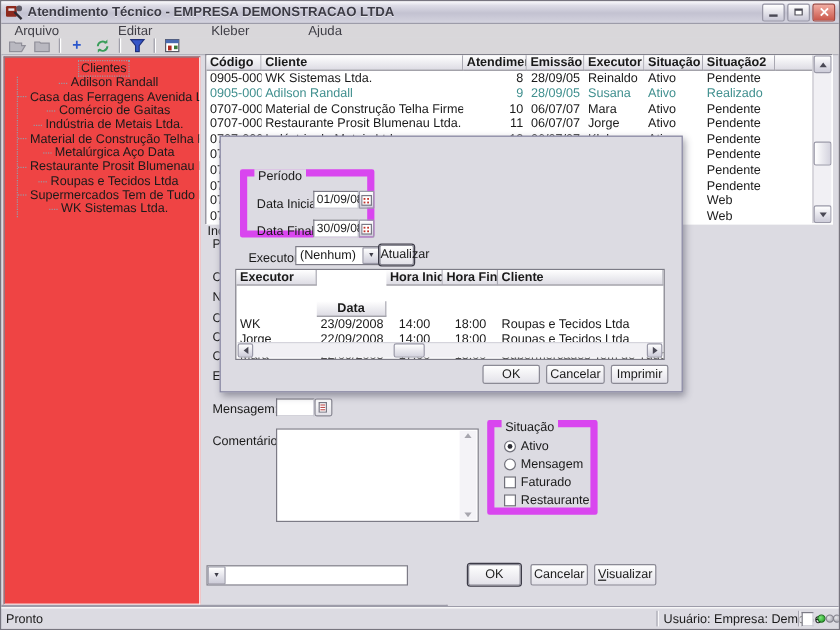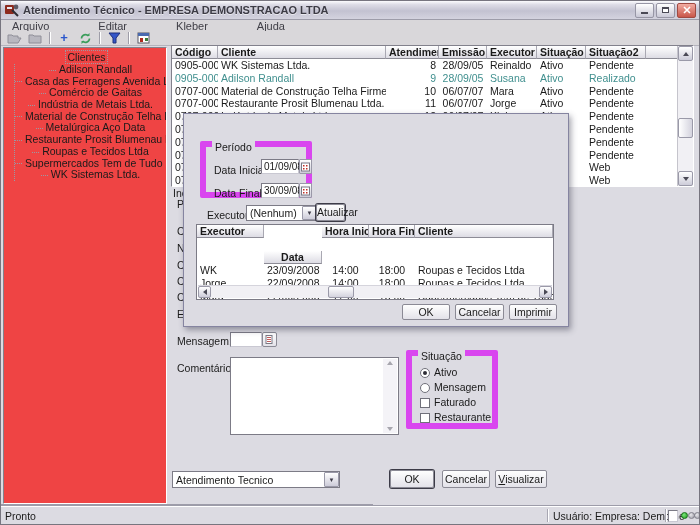--- a/index.html
+++ b/index.html
@@ -352,21 +352,20 @@
 
   <div class="fieldset" style="left:405px; top:349px; width:92px; height:79px; padding:10px 0 0 8px;">
     <span class="legend">Situação</span>
     <div class="optrow"><span class="radio sel"></span><span>Ativo</span></div>
     <div class="optrow"><span class="radio"></span><span>Mensagem</span></div>
     <div class="optrow"><span class="check"></span><span>Faturado</span></div>
     <div class="optrow"><span class="check"></span><span>Restaurante</span></div>
   </div>
 
   <div class="combo" style="left:171px; top:470px; width:168px; height:17px;">
-    <span class="val">Atendimento Tecnico</span>
     <span class="drop">▼</span>
   </div>
   <div class="btn def" style="position:absolute; left:389px; top:469px; width:44px; height:18px; line-height:16px;">OK</div>
   <div class="btn" style="position:absolute; left:441px; top:469px; width:48px; height:18px; line-height:16px;">Cancelar</div>
   <div class="btn btn-viz" style="position:absolute; left:494px; top:469px; width:52px; height:18px; line-height:16px;">Visualizar</div>
 
   <div class="dialog">
 
     <div class="fieldset" style="left:16px; top:27px; width:112px; height:57px;">
       <span class="legend">Período</span>

